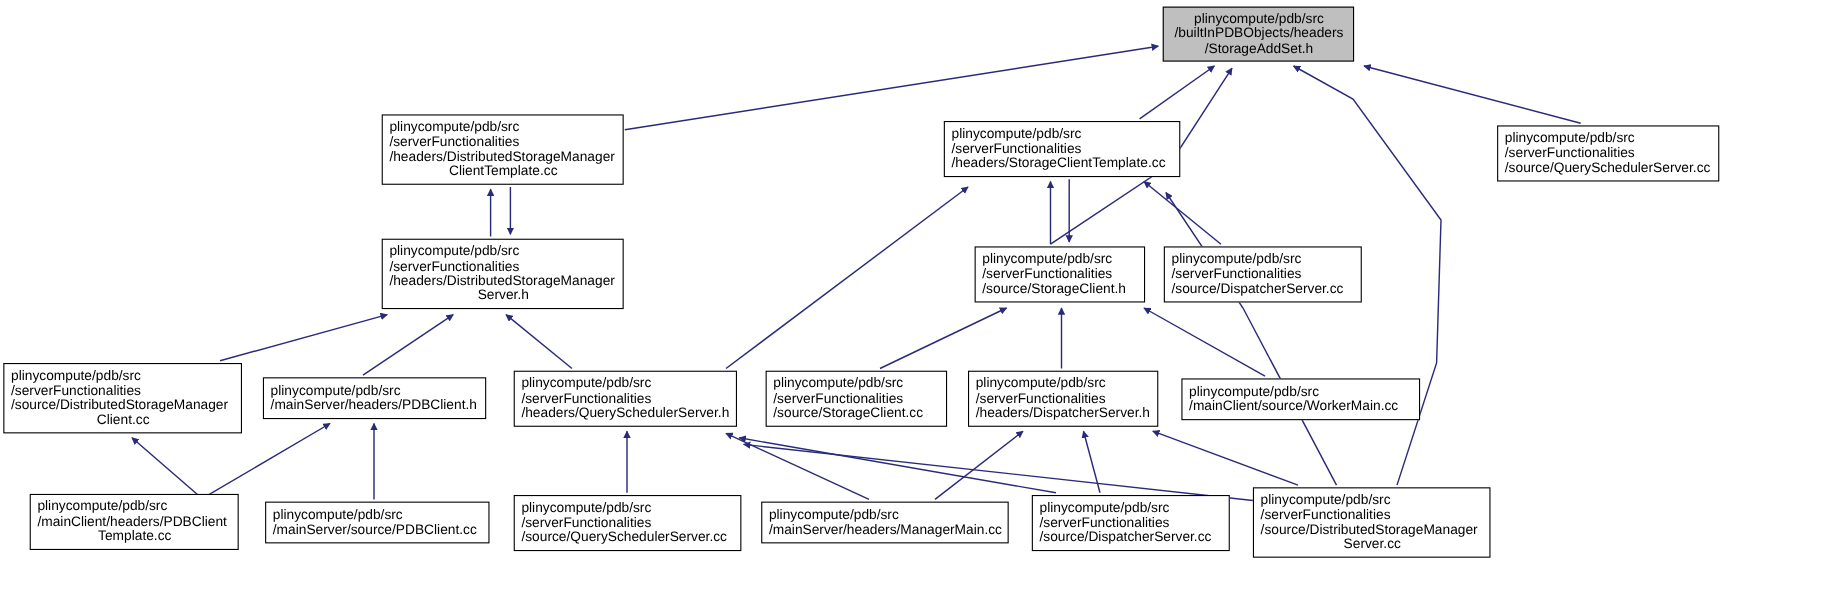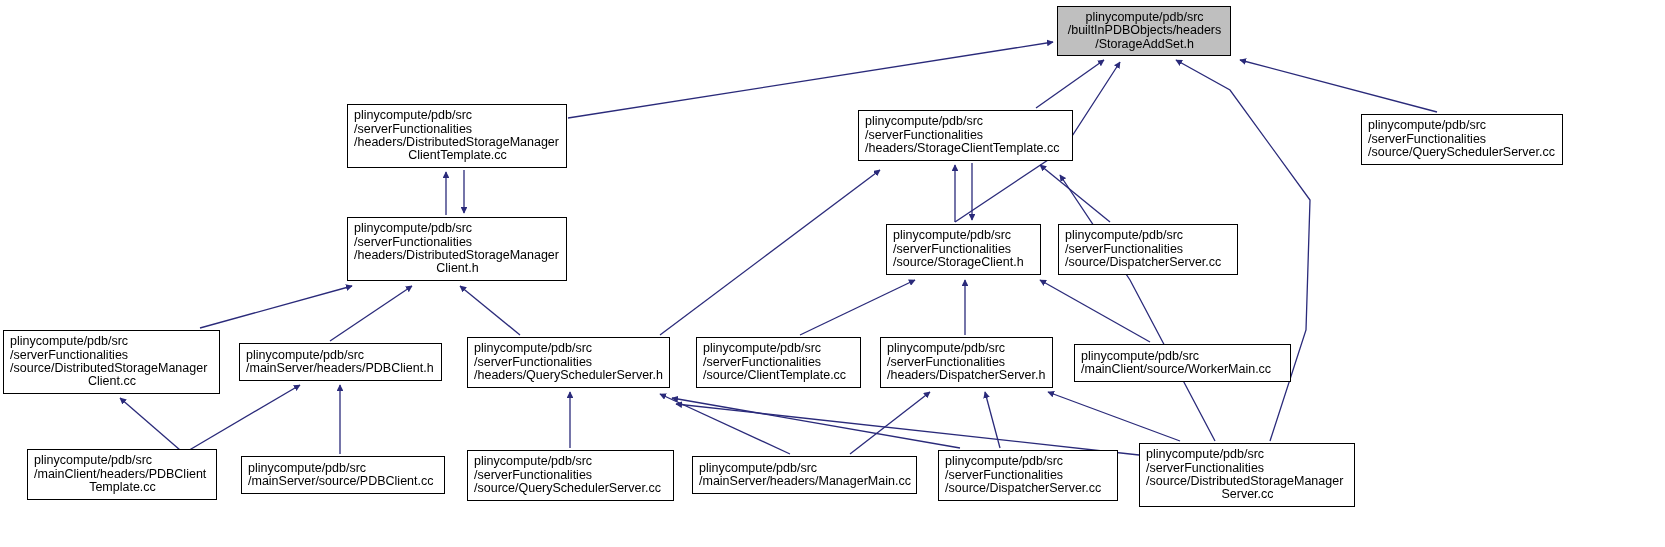--- a/index.html
+++ b/index.html
@@ -99,27 +99,27 @@
       <path d="M 1000 448 L 985 392"></path>
       <path d="M 1180 441 L 1048 392"></path>
     </g>
   </svg>
 
   <div id="nodes">
       <div class="node root" title="plinycompute/pdb/src/builtInPDBObjects/headers/StorageAddSet.h" style="left: 1057px; top: 6px; width: 174px; height: 50px; padding-top: 3.9px;"><span class="ln center">plinycompute/pdb/src</span><span class="ln center">/builtInPDBObjects/headers</span><span class="ln center">/StorageAddSet.h</span></div>
       <div class="node" title="plinycompute/pdb/src/serverFunctionalities/headers/DistributedStorageManagerClientTemplate.cc" style="left: 347px; top: 104px; width: 220px; height: 64px; padding-top: 4.2px;"><span class="ln">plinycompute/pdb/src</span><span class="ln">/serverFunctionalities</span><span class="ln">/headers/DistributedStorageManager</span><span class="ln center">ClientTemplate.cc</span></div>
       <div class="node" title="plinycompute/pdb/src/serverFunctionalities/headers/StorageClientTemplate.cc" style="left: 858px; top: 110px; width: 215px; height: 51px; padding-top: 4.4px;"><span class="ln">plinycompute/pdb/src</span><span class="ln">/serverFunctionalities</span><span class="ln">/headers/StorageClientTemplate.cc</span></div>
       <div class="node" title="plinycompute/pdb/src/serverFunctionalities/source/PangeaStorageServer.cc" style="left: 1361px; top: 114px; width: 202px; height: 51px; padding-top: 4.4px;"><span class="ln">plinycompute/pdb/src</span><span class="ln">/serverFunctionalities</span><span class="ln">/source/QuerySchedulerServer.cc</span></div>
-      <div class="node" title="plinycompute/pdb/src/serverFunctionalities/headers/DistributedStorageManagerClient.h" style="left: 347px; top: 217px; width: 220px; height: 64px; padding-top: 4.2px;"><span class="ln">plinycompute/pdb/src</span><span class="ln">/serverFunctionalities</span><span class="ln">/headers/DistributedStorageManager</span><span class="ln center">Client.h</span></div>
+      <div class="node" title="plinycompute/pdb/src/serverFunctionalities/headers/DistributedStorageManagerClient.h" style="left: 347px; top: 217px; width: 220px; height: 64px; padding-top: 4.2px;"><span class="ln">plinycompute/pdb/src</span><span class="ln">/serverFunctionalities</span><span class="ln">/headers/DistributedStorageManager</span><span class="ln center">Server.h</span></div>
       <div class="node" title="plinycompute/pdb/src/serverFunctionalities/headers/StorageClient.h" style="left: 886px; top: 224px; width: 155px; height: 51px; padding-top: 4.4px;"><span class="ln">plinycompute/pdb/src</span><span class="ln">/serverFunctionalities</span><span class="ln">/source/StorageClient.h</span></div>
       <div class="node" title="plinycompute/pdb/src/serverFunctionalities/source/DispatcherClient.cc" style="left: 1058px; top: 224px; width: 180px; height: 51px; padding-top: 4.4px;"><span class="ln">plinycompute/pdb/src</span><span class="ln">/serverFunctionalities</span><span class="ln">/source/DispatcherServer.cc</span></div>
       <div class="node" title="plinycompute/pdb/src/serverFunctionalities/source/DistributedStorageManagerClient.cc" style="left: 3px; top: 330px; width: 217px; height: 64px; padding-top: 4.2px;"><span class="ln">plinycompute/pdb/src</span><span class="ln">/serverFunctionalities</span><span class="ln">/source/DistributedStorageManager</span><span class="ln center">Client.cc</span></div>
       <div class="node" title="plinycompute/pdb/src/mainClient/headers/PDBClient.h" style="left: 239px; top: 343px; width: 203px; height: 38px; padding-top: 4.6px;"><span class="ln">plinycompute/pdb/src</span><span class="ln">/mainServer/headers/PDBClient.h</span></div>
       <div class="node" title="plinycompute/pdb/src/serverFunctionalities/headers/QuerySchedulerServer.h" style="left: 467px; top: 337px; width: 203px; height: 51px; padding-top: 4.4px;"><span class="ln">plinycompute/pdb/src</span><span class="ln">/serverFunctionalities</span><span class="ln">/headers/QuerySchedulerServer.h</span></div>
-      <div class="node" title="plinycompute/pdb/src/serverFunctionalities/source/StorageClient.cc" style="left: 696px; top: 337px; width: 165px; height: 51px; padding-top: 4.4px;"><span class="ln">plinycompute/pdb/src</span><span class="ln">/serverFunctionalities</span><span class="ln">/source/ClientTemplate.cc</span></div>
+      <div class="node" title="plinycompute/pdb/src/serverFunctionalities/source/StorageClient.cc" style="left: 696px; top: 337px; width: 165px; height: 51px; padding-top: 4.4px;"><span class="ln">plinycompute/pdb/src</span><span class="ln">/serverFunctionalities</span><span class="ln">/source/StorageClient.cc</span></div>
       <div class="node" title="plinycompute/pdb/src/serverFunctionalities/headers/DispatcherServer.h" style="left: 880px; top: 337px; width: 173px; height: 51px; padding-top: 4.4px;"><span class="ln">plinycompute/pdb/src</span><span class="ln">/serverFunctionalities</span><span class="ln">/headers/DispatcherServer.h</span></div>
       <div class="node" title="plinycompute/pdb/src/mainServer/source/WorkerMain.cc" style="left: 1074px; top: 344px; width: 217px; height: 38px; padding-top: 4.6px;"><span class="ln">plinycompute/pdb/src</span><span class="ln">/mainClient/source/WorkerMain.cc</span></div>
       <div class="node" title="plinycompute/pdb/src/mainClient/headers/PDBClientTemplate.cc" style="left: 27px; top: 449px; width: 190px; height: 51px; padding-top: 4.4px;"><span class="ln">plinycompute/pdb/src</span><span class="ln">/mainClient/headers/PDBClient</span><span class="ln center">Template.cc</span></div>
       <div class="node" title="plinycompute/pdb/src/mainClient/source/PDBClient.cc" style="left: 241px; top: 456px; width: 204px; height: 38px; padding-top: 4.6px;"><span class="ln">plinycompute/pdb/src</span><span class="ln">/mainServer/source/PDBClient.cc</span></div>
       <div class="node" title="plinycompute/pdb/src/serverFunctionalities/source/QuerySchedulerServer.cc" style="left: 467px; top: 450px; width: 207px; height: 51px; padding-top: 4.4px;"><span class="ln">plinycompute/pdb/src</span><span class="ln">/serverFunctionalities</span><span class="ln">/source/QuerySchedulerServer.cc</span></div>
       <div class="node" title="plinycompute/pdb/src/mainServer/source/ManagerMain.cc" style="left: 692px; top: 456px; width: 225px; height: 38px; padding-top: 4.6px;"><span class="ln">plinycompute/pdb/src</span><span class="ln">/mainServer/headers/ManagerMain.cc</span></div>
       <div class="node" title="plinycompute/pdb/src/serverFunctionalities/source/DispatcherServer.cc" style="left: 938px; top: 450px; width: 180px; height: 51px; padding-top: 4.4px;"><span class="ln">plinycompute/pdb/src</span><span class="ln">/serverFunctionalities</span><span class="ln">/source/DispatcherServer.cc</span></div>
       <div class="node" title="plinycompute/pdb/src/serverFunctionalities/source/DistributedStorageManagerServer.cc" style="left: 1139px; top: 443px; width: 216px; height: 64px; padding-top: 4.2px;"><span class="ln">plinycompute/pdb/src</span><span class="ln">/serverFunctionalities</span><span class="ln">/source/DistributedStorageManager</span><span class="ln center">Server.cc</span></div>
     </div>
 </div>

